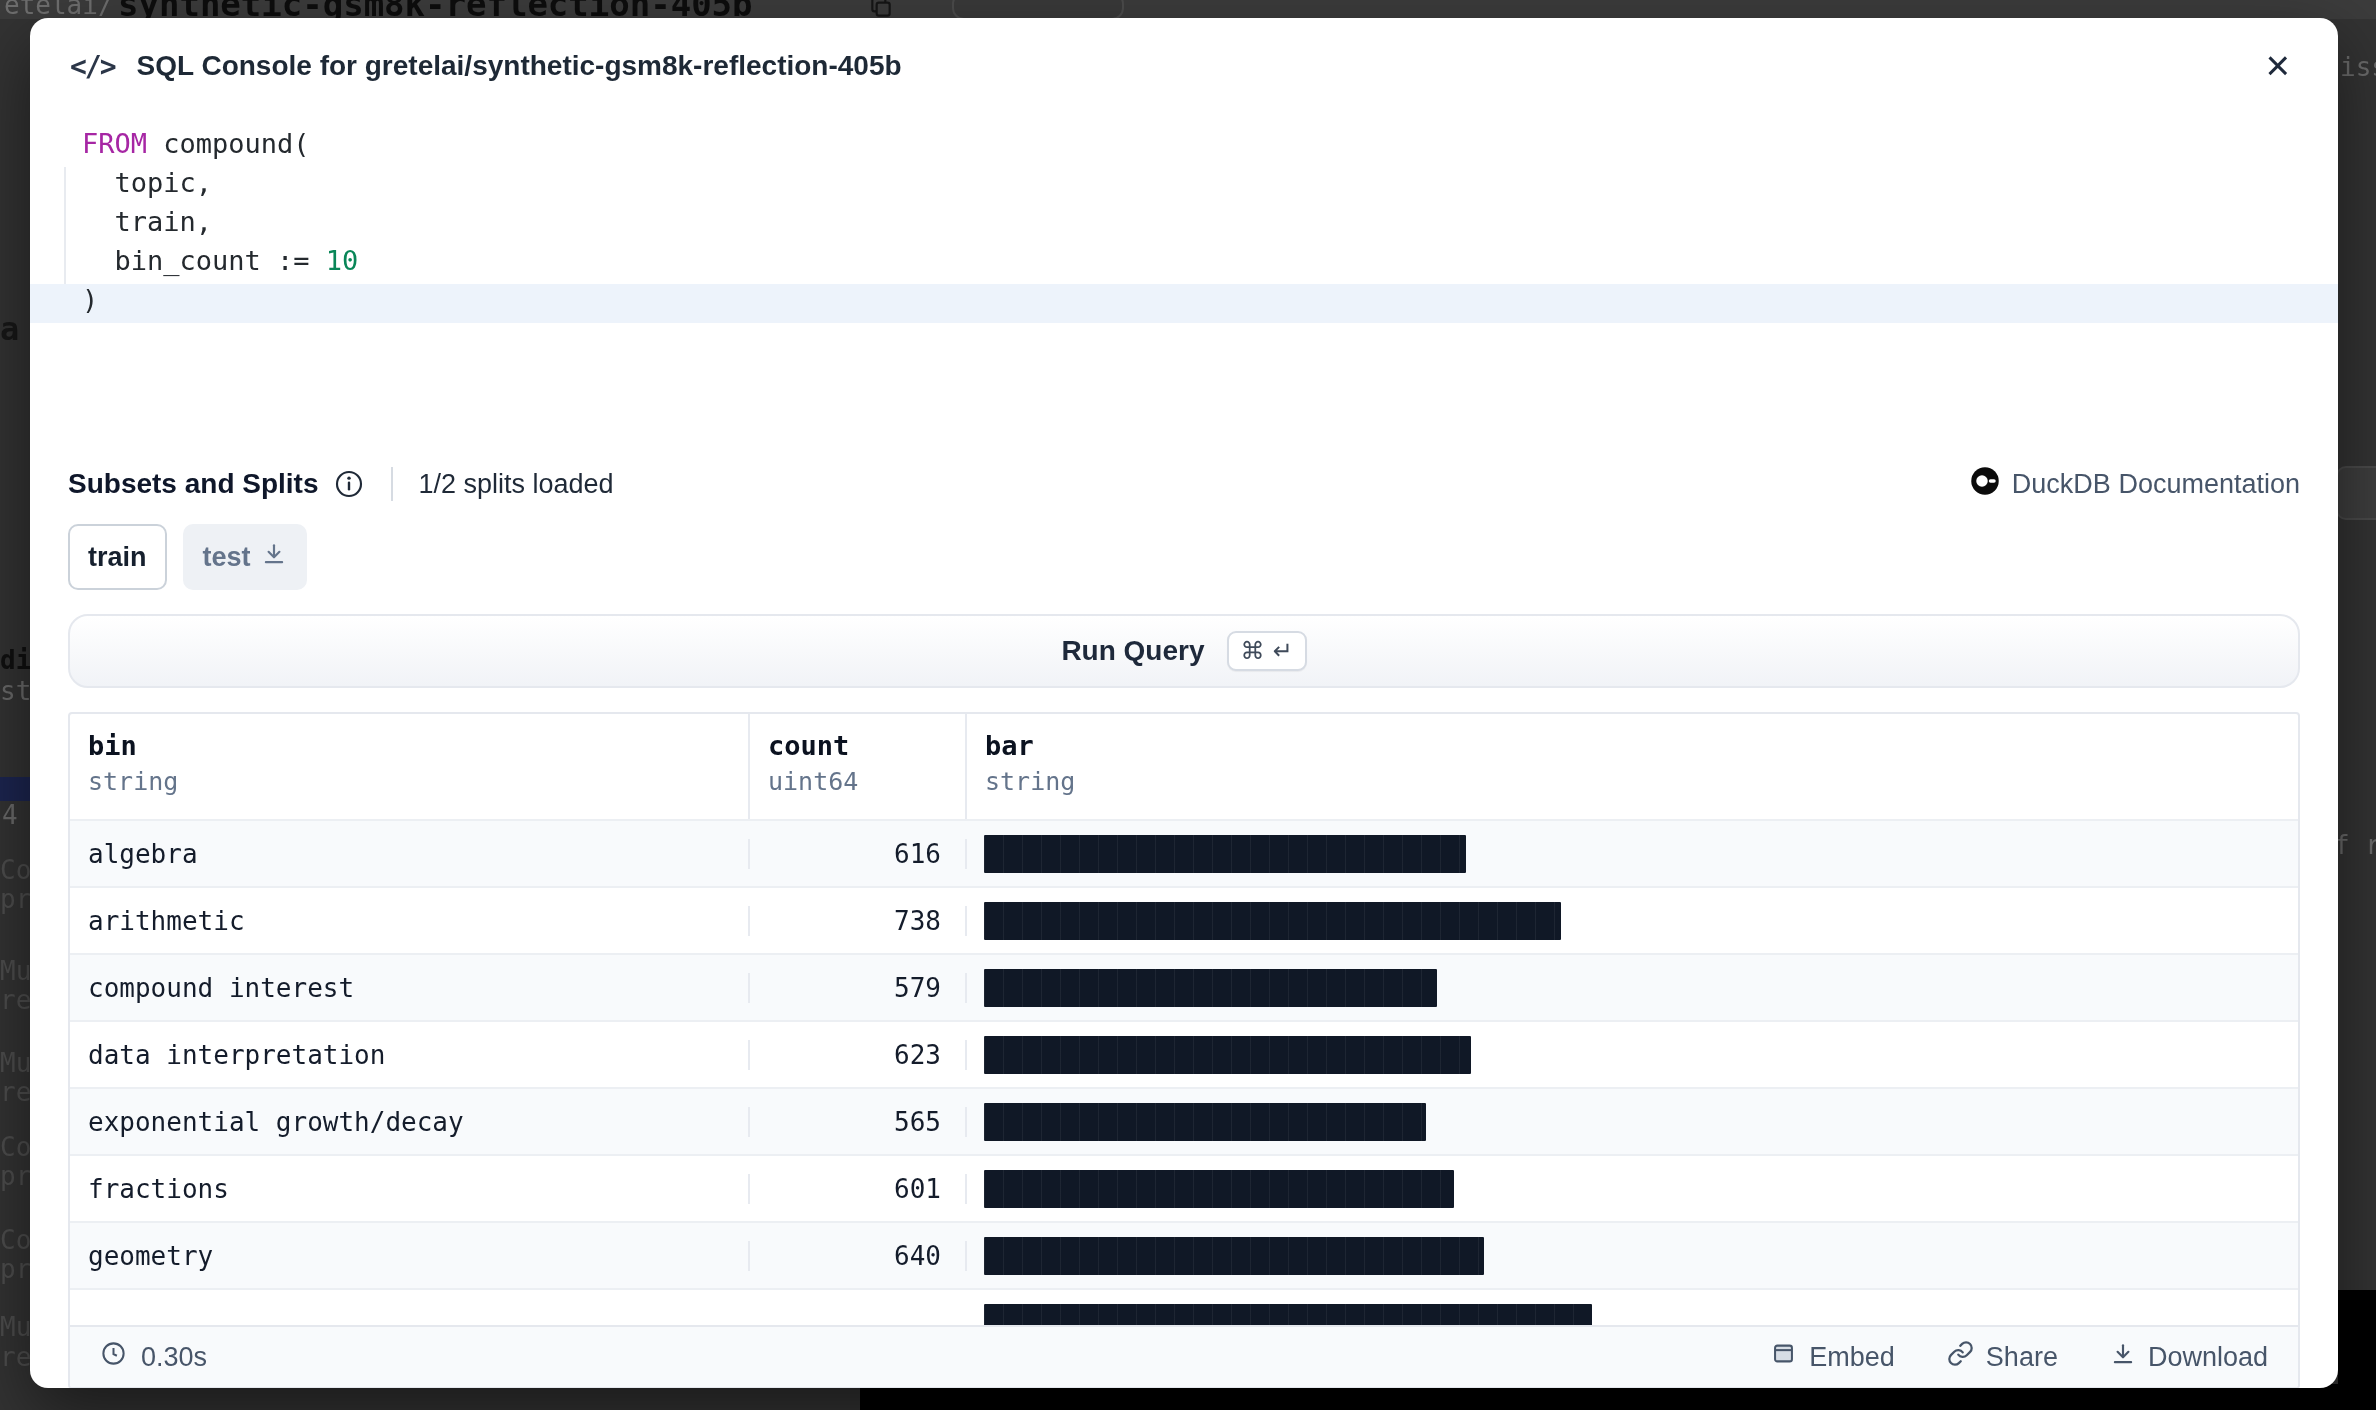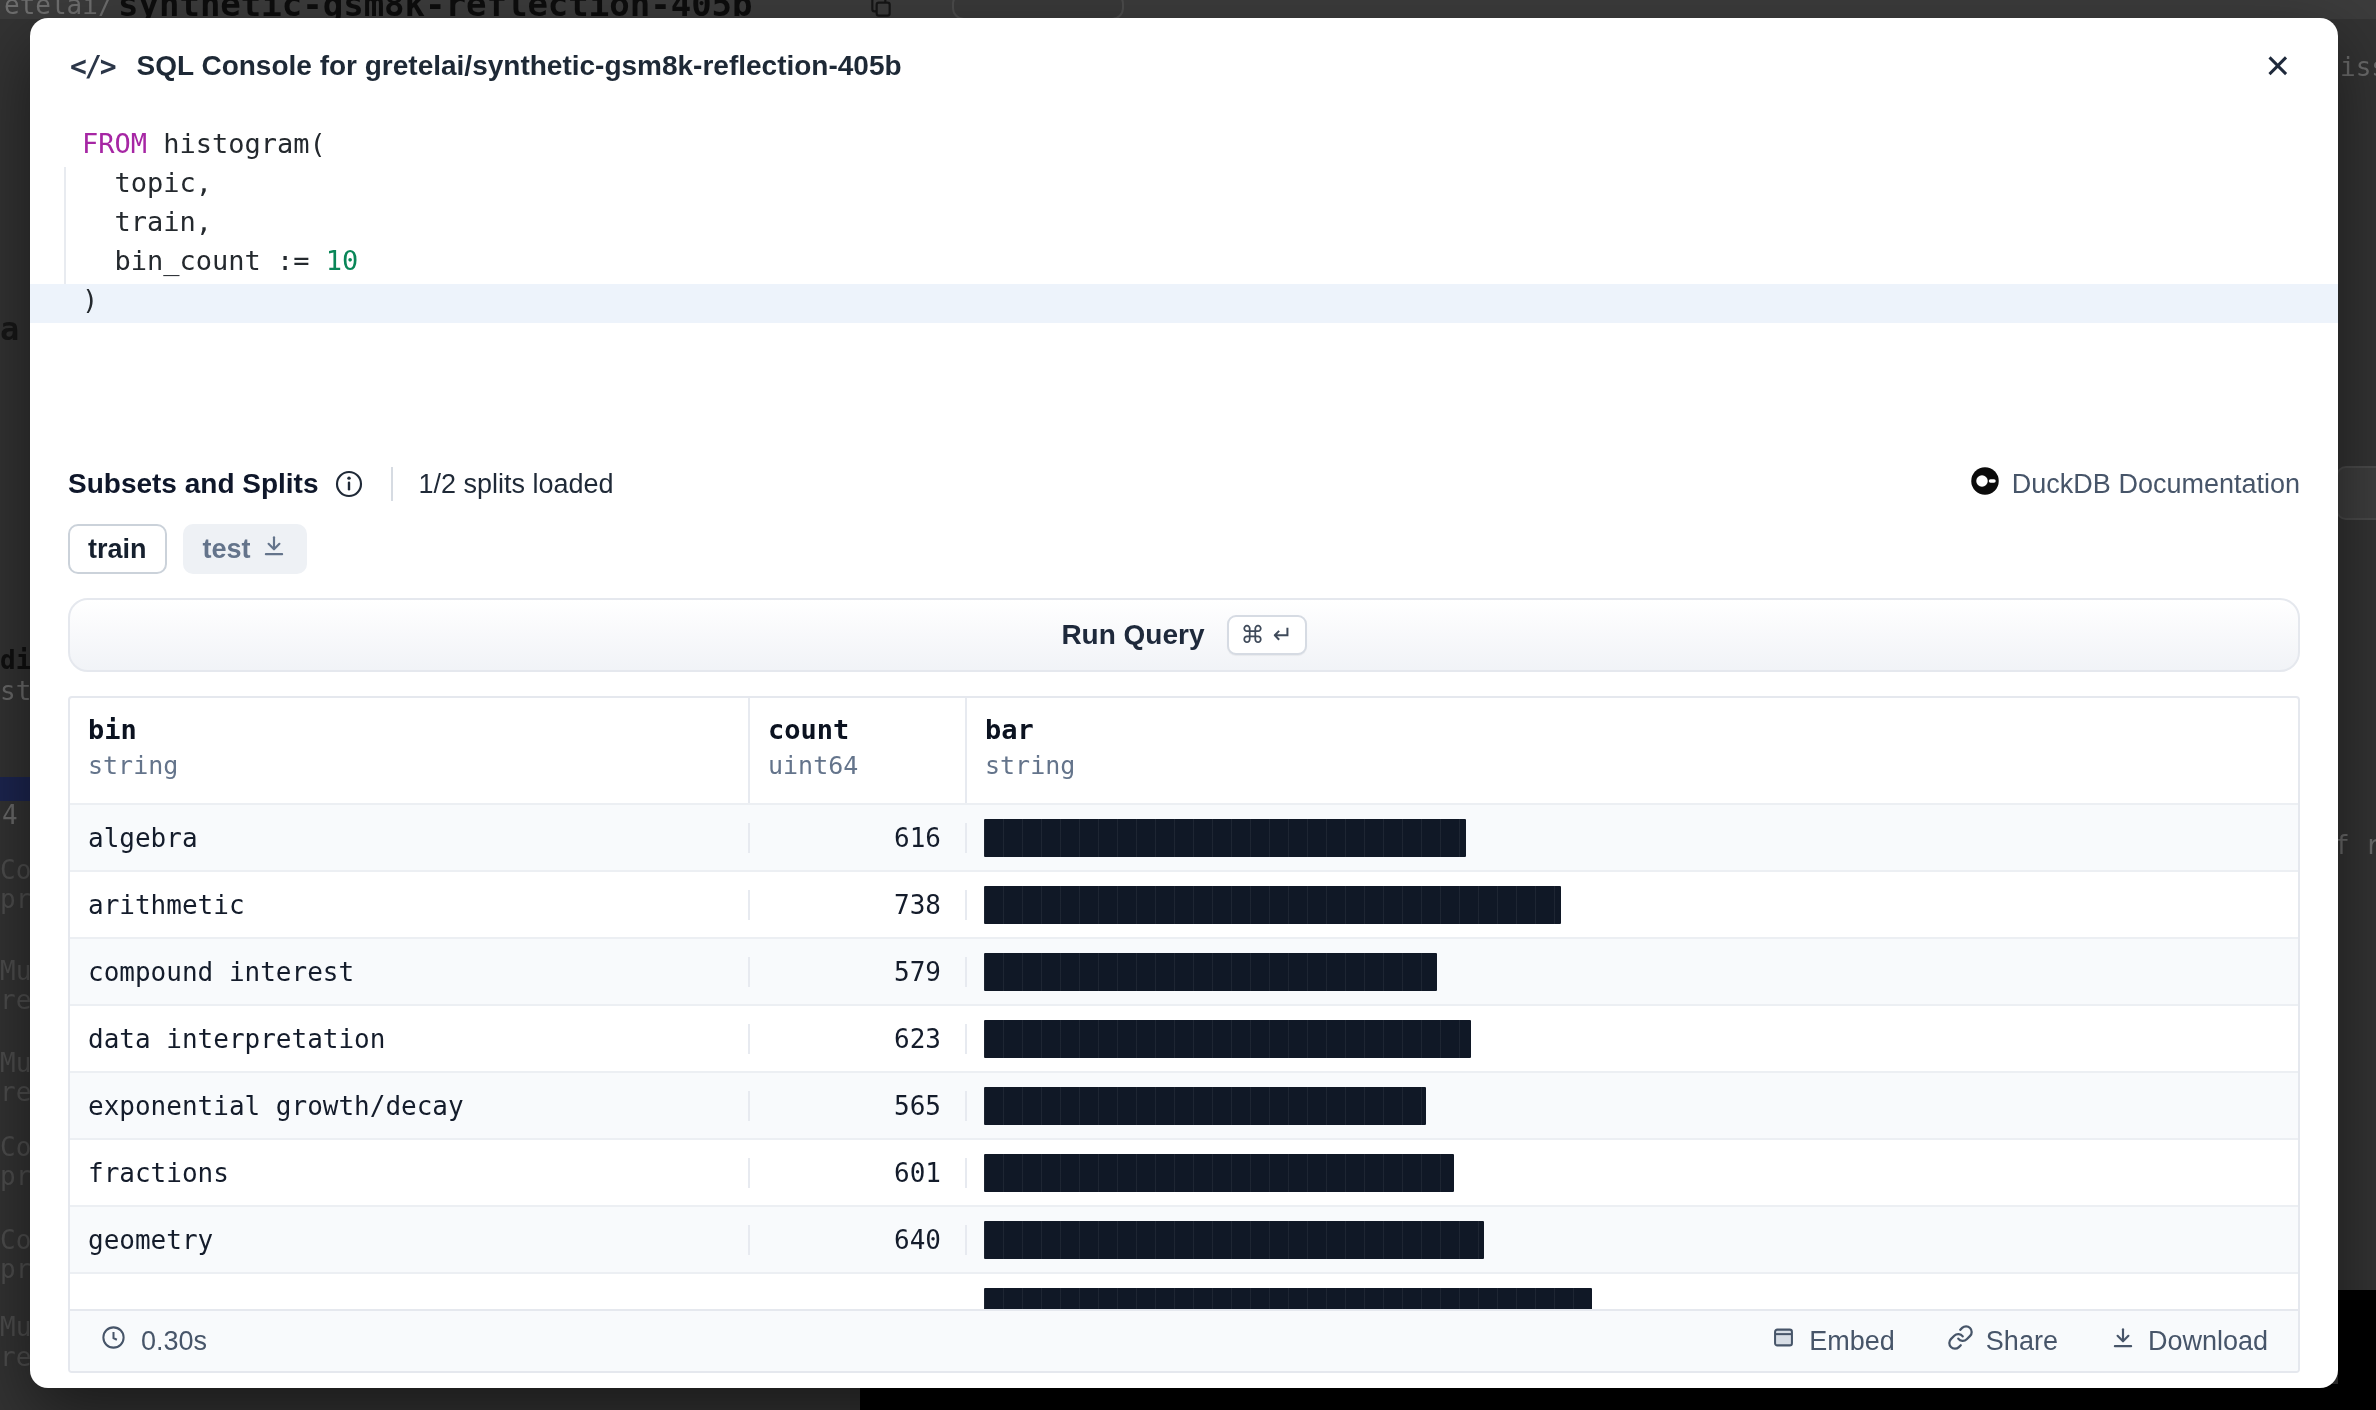--- a/index.html
+++ b/index.html
@@ -39,21 +39,21 @@
   
   .splits-row{display:flex;align-items:center;margin:0 38px;height:52px;}
   .splits-heading{font-size:28px;font-weight:700;color:#0f172a;}
   .info-icon{display:inline-flex;margin-left:14px;}
   .vdiv{width:2px;height:34px;background:#d6dbe2;margin:0 26px;}
   .splits-status{font-size:27px;color:#1f2937;}
   .spacer{flex:1;}
   .duckdb-link{display:inline-flex;align-items:center;gap:12px;font-size:27px;color:#475569;text-decoration:none;cursor:pointer;}
   
   .split-buttons{display:flex;gap:16px;margin:14px 38px 0;}
-  .split-btn{display:inline-flex;align-items:center;gap:10px;height:50px;padding:0 18px;border-radius:10px;
+  .split-btn{display:inline-flex;align-items:center;gap:10px;height:66px;padding:0 18px;border-radius:10px;
              font-size:27px;cursor:pointer;font-family:inherit;}
   .split-btn.active{background:#fff;border:2px solid #cbd2da;font-weight:700;color:#16202e;}
   .split-btn.inactive{background:#eef1f5;border:2px solid transparent;font-weight:600;color:#64748b;}
   
   .run-query{display:flex;align-items:center;justify-content:center;gap:22px;margin:24px 38px 0;height:74px;
              width:calc(100% - 76px);border:2px solid #e5e8ee;border-radius:20px;cursor:pointer;
              background:linear-gradient(#ffffff,#f1f3f7);font-family:inherit;}
   .run-label{font-size:28px;font-weight:700;color:#1e293b;}
   .kbd{display:inline-flex;align-items:center;gap:8px;padding:4px 12px;background:#fff;border:2px solid #d6dbe3;
        border-radius:9px;box-shadow:0 1px 1px rgba(0,0,0,.05);font-size:24px;color:#3f4a5a;font-family:"DejaVu Sans",sans-serif;}
@@ -129,21 +129,21 @@
 
   <div class="modal">
 
     <div class="modal-header">
       <span class="code-icon">&lt;/&gt;</span>
       <h1 class="modal-title">SQL Console for gretelai/synthetic-gsm8k-reflection-405b</h1>
       <button class="close-btn">×</button>
     </div>
 
     <div class="editor" id="editor">
-        <div class="code-line"><span class="tok-kw">FROM</span><span class="tok-pl"> histogram(</span></div>
+        <div class="code-line"><span class="tok-kw">FROM</span><span class="tok-pl"> compound(</span></div>
         <div class="code-line guide"><span class="tok-pl">  topic,</span></div>
         <div class="code-line guide"><span class="tok-pl">  train,</span></div>
         <div class="code-line guide"><span class="tok-pl">  bin_count := </span><span class="tok-num">10</span></div>
         <div class="code-line hl"><span class="tok-pl">)</span></div>
       </div>
 
     <div class="splits-row">
       <span class="splits-heading">Subsets and Splits</span>
       <span class="info-icon">
         <svg width="32" height="32" viewBox="0 0 24 24">

